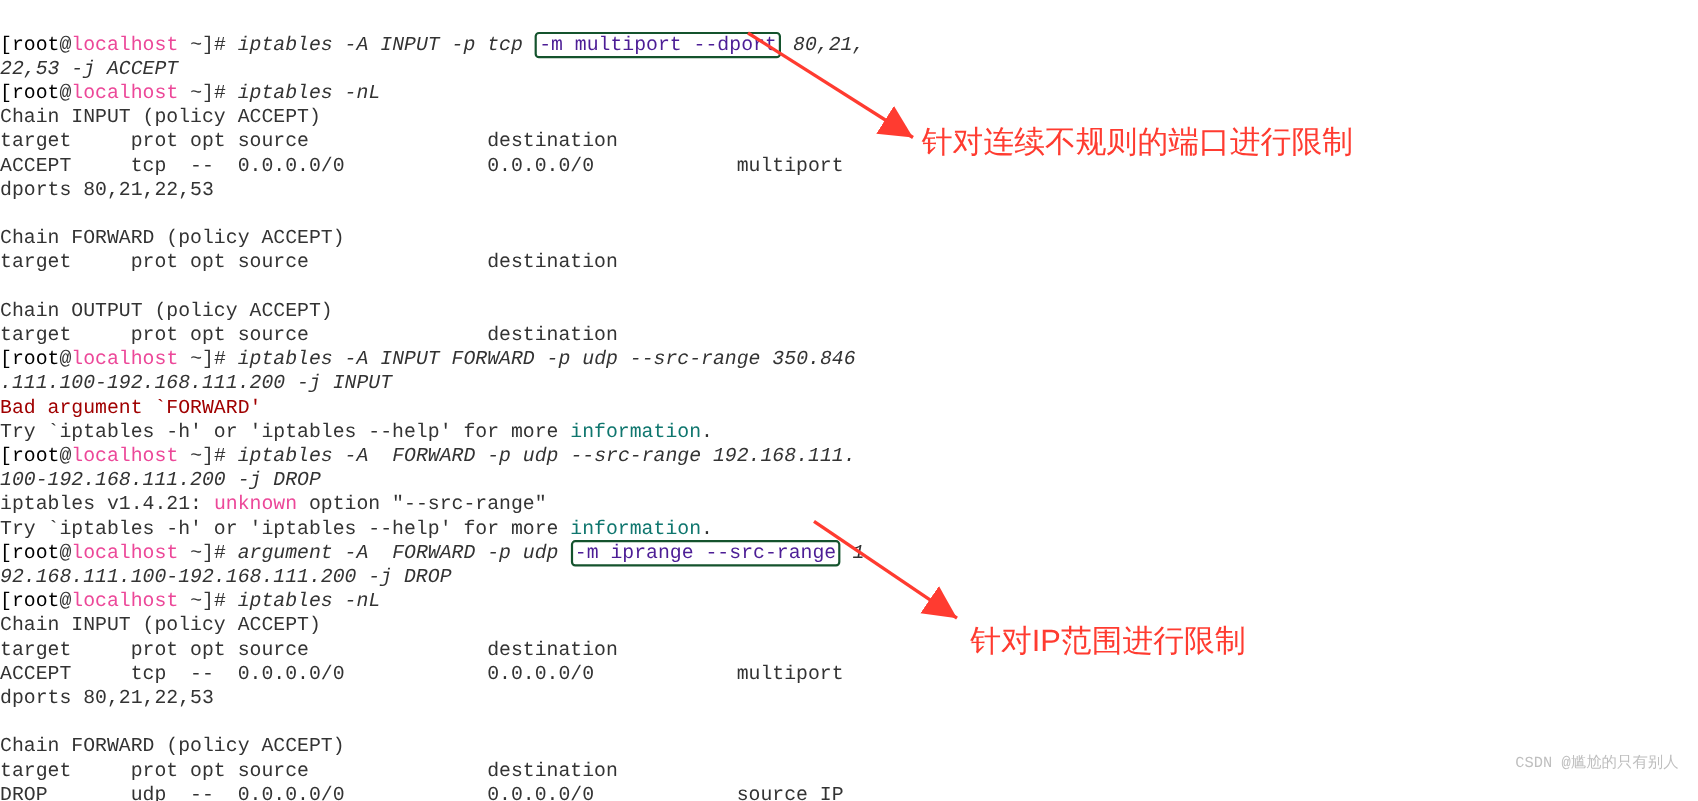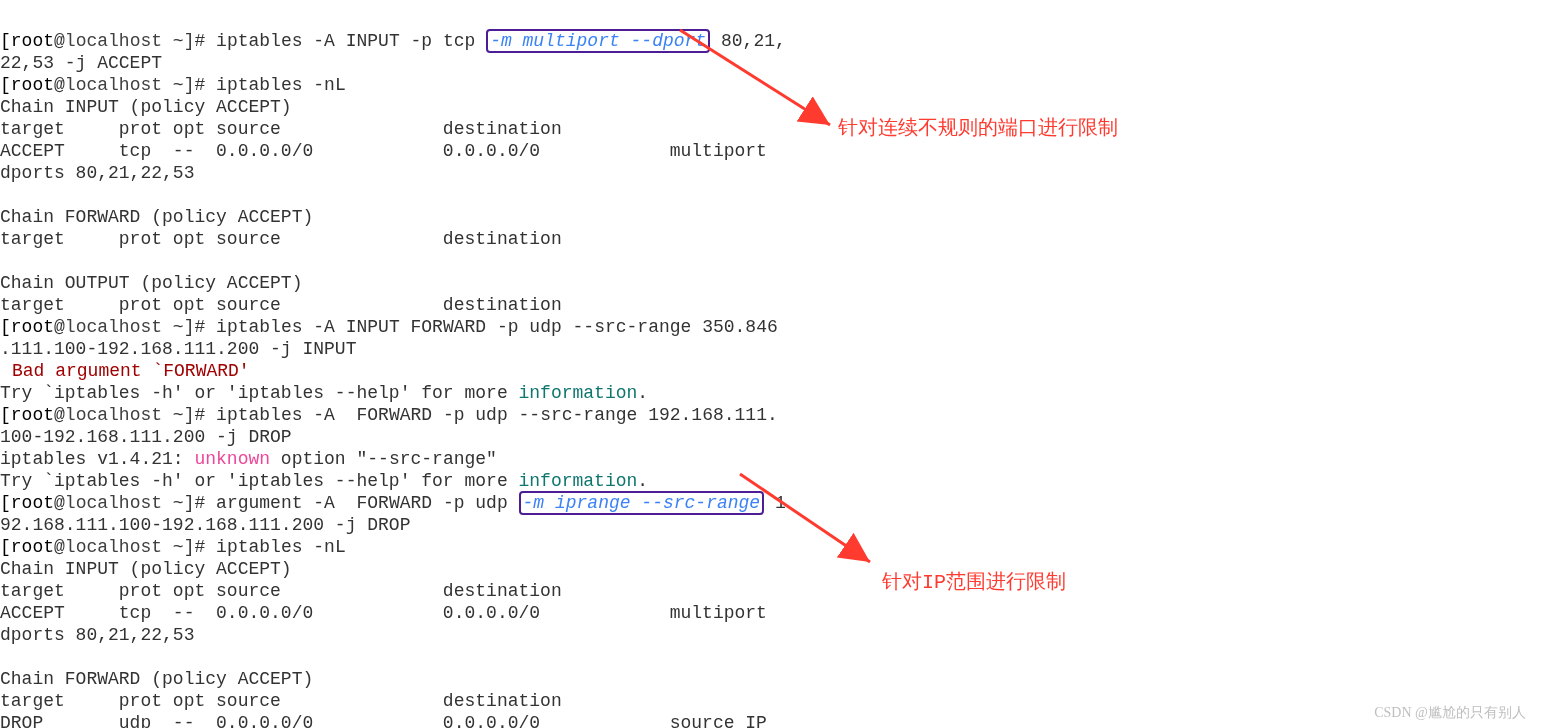--- a/index.html
+++ b/index.html
@@ -1,27 +1,27 @@
 <!DOCTYPE html>
 <html><head>
 <meta charset="utf-8">
 <style>
   html,body{margin:0;padding:0;width:1544px;height:728px;background:#fff;font-family:"Consolas","Menlo","Courier New",monospace;font-size:18px;line-height:22px;color:#333;overflow:hidden;}
   .terminal{position:absolute;left:0;top:8px;white-space:pre;}
   .root{color:#000;}
   .at{color:#333;}
-  .host{color:#404040;}
+  .host{color:#ec4899;}
   .path{color:#333;}
-  .cmd{color:#333;}
-  .err{color:#a00000;padding-left:12px;}
+  .cmd{color:#333;font-style:italic;}
+  .err{color:#a00000;}
   .kw{color:#ec4899;}
   .info{color:#0f766e;}
-  .boxed{border:2px solid #4c1d95;border-radius:4px;padding:0 2px;color:#3b82f6;font-style:italic;}
-  .anno{position:absolute;color:#ff3b30;font-family:Liberation Mono, monospace;font-size:20px;font-weight:500;}
-  .watermark{position:absolute;right:18px;bottom:4px;color:#bfbfbf;font-family:Liberation Serif, serif;font-size:14px;}
+  .boxed{border:2px solid #14532d;border-radius:4px;padding:0 2px;color:#4c1d95;}
+  .anno{position:absolute;color:#ff3b30;font-family:Liberation Sans, sans-serif;font-size:28px;font-weight:500;}
+  .watermark{position:absolute;right:18px;bottom:23px;color:#bfbfbf;font-family:Liberation Mono, monospace;font-size:14px;}
   svg.arrow{position:absolute;overflow:visible;}
 </style>
 </head>
 <body>
 
 <div class="terminal">
 <span class="root">[</span><span class="root">root</span><span class="at">@</span><span class="host">localhost</span><span class="path"> ~]# </span><span class="cmd">iptables -A INPUT -p tcp </span><span class="boxed">-m multiport --dport</span><span class="cmd"> 80,21,</span>
 <span class="cmd">22,53 -j ACCEPT</span>
 <span class="root">[</span><span class="root">root</span><span class="at">@</span><span class="host">localhost</span><span class="path"> ~]# </span><span class="cmd">iptables -nL</span>
 <span>Chain INPUT (policy ACCEPT)</span>

